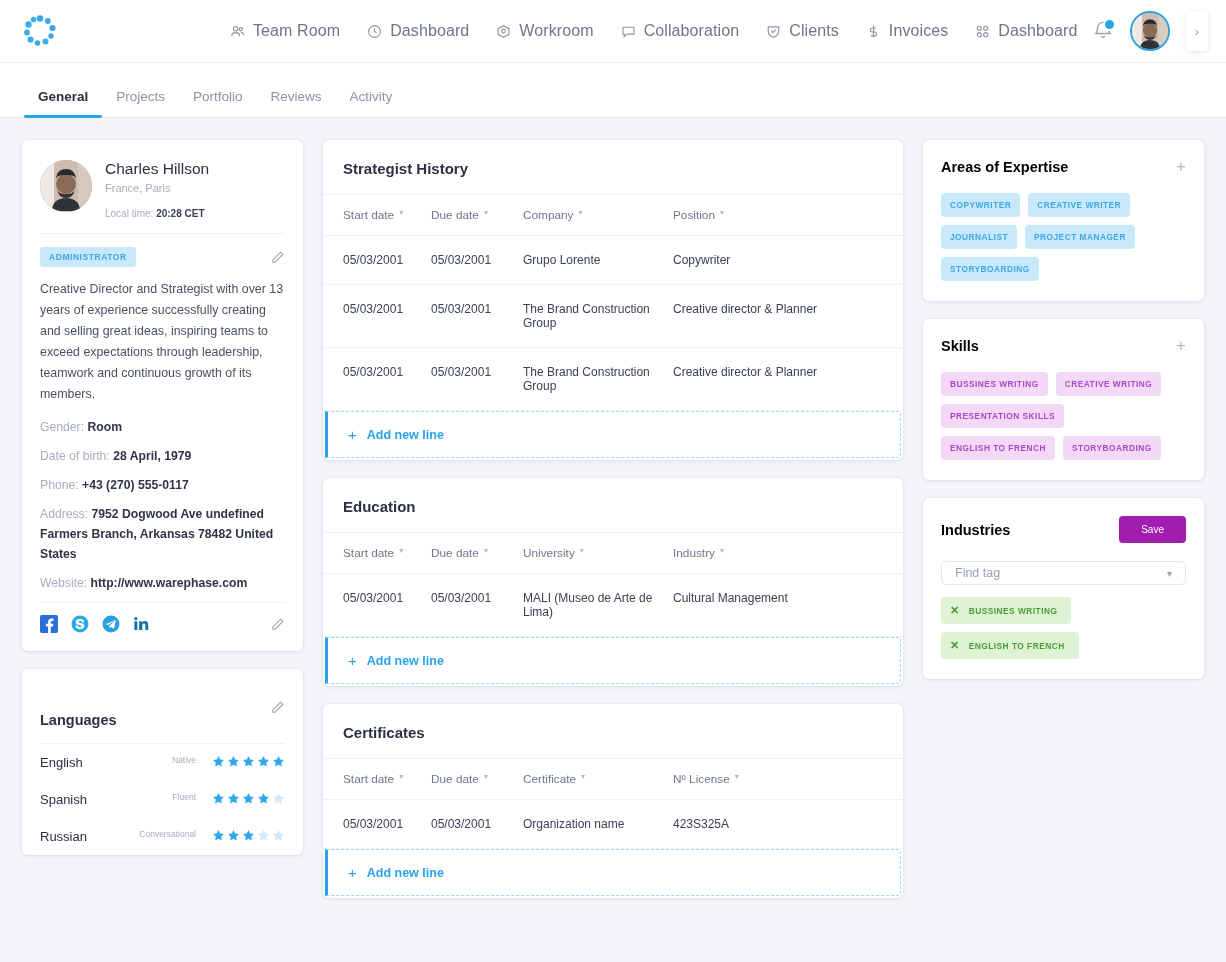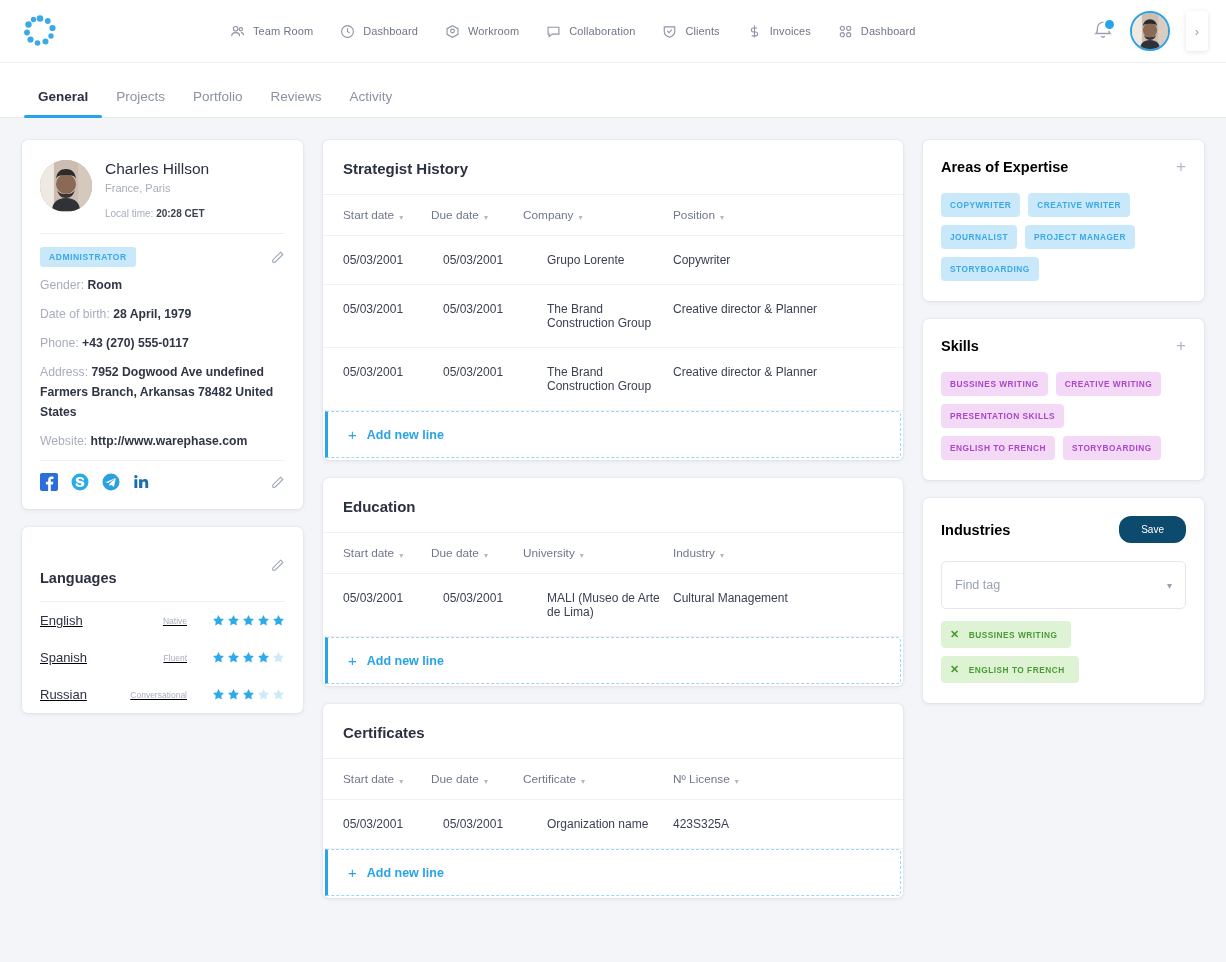--- a/index.html
+++ b/index.html
@@ -23,21 +23,21 @@
     padding: 0 14px 0 22px;
     flex: 0 0 63px;
     border-bottom: 1px solid #eceef3;
   }
   .logo { width: 36px; height: 36px; position: relative; flex: 0 0 36px; }
   .logo svg { display:block; }
 
   .mainnav { display: flex; align-items: center; gap: 27px; margin-left: 172px; }
   .navitem {
     display: flex; align-items: center; gap: 8px;
-    color: #6f7687; font-size: 11px; letter-spacing: .1px;
+    color: #6f7687; font-size: 16px; letter-spacing: .1px;
     cursor: pointer; white-space: nowrap;
   }
   .navitem .ic { width: 15px; height: 15px; display:flex; align-items:center; justify-content:center; }
   .navitem .ic svg { display:block; }
 
   .topright { margin-left: auto; display: flex; align-items: center; gap: 16px; padding-right: 4px;}
   .bell { position: relative; width: 22px; height: 24px; cursor: pointer; }
   .bell .dot {
     position: absolute; right: -2px; top: -1px;
     width: 13px; height: 13px; border-radius: 50%;
@@ -115,36 +115,36 @@
 
   .social-row { display:flex; align-items:center; gap: 13px; padding: 12px 18px 18px 18px; }
   .social { width: 18px; height: 18px; cursor:pointer; display:flex; }
 
   
   .lang-head {
     display:flex; align-items:center; padding: 17px 18px 15px 18px;
   }
   .lang-title { font-size: 14.5px; font-weight: bold; color: #2c3142; margin-top: 26px; }
   .lang-row {
-    display:flex; align-items:center; padding: 11px 18px; gap: 25px; text-decoration: underline;
+    display:flex; align-items:flex-start; padding: 11px 18px; gap: 16px;
   }
   .lang-name { font-size: 13px; color: #2c3142; }
   .lang-level { margin-left:auto; font-size: 8.5px; color: #a7adbb; }
   .stars { display:flex; gap: 2px; }
   .star { width: 13px; height: 13px; display:block; }
 
   
   .tbl-title { font-size: 15px; font-weight: bold; color: #2c3142; padding: 20px 20px 17px 20px; }
   .tbl-head {
     display:flex; border-top: 1px solid #eef0f4; border-bottom: 1px solid #eef0f4;
     padding: 13px 20px;
   }
-  .th { font-size: 11.8px; color: #70778a; display:flex; align-items:flex-end; gap:5px; cursor:pointer;}
+  .th { font-size: 11.8px; color: #70778a; display:flex; align-items:flex-start; gap:5px; cursor:pointer;}
   .th .cv { color:#b3b9c6; font-size: 8px; }
-  .tr { display:flex; padding: 17px 20px; border-bottom: 1px solid #f1f3f7; gap: 12px; }
+  .tr { display:flex; padding: 17px 20px; border-bottom: 1px solid #f1f3f7; }
   .tr:last-of-type { border-bottom: none; }
   .td { font-size: 12px; color: #3b4152; }
   .c1 { width: 88px; flex: 0 0 88px; }
   .c2 { width: 92px; flex: 0 0 92px; }
   .c3 { flex: 1 1 auto; }
   .c4 { width: 210px; flex: 0 0 210px; }
 
   .addline {
     margin: 0 2px 2px 2px;
     border: 1px dashed #9ed6f5; border-left: 3px solid #29a3e8;
@@ -161,27 +161,27 @@
   .rc-plus { margin-left:auto; color: #b0b7c4; font-size: 17px; cursor:pointer; line-height: 1; }
   .chips { display:flex; flex-wrap: wrap; gap: 8px; padding: 14px 18px 20px 18px; }
   .chip {
     font-size: 8.3px; font-weight: bold; letter-spacing: .5px;
     padding: 7px 9px; border-radius: 4px; cursor:pointer; white-space:nowrap;
   }
   .chip.blue { background: #c9e9fa; color: #3aa7e8; }
   .chip.pink { background: #f4d9f7; color: #a747c9; }
 
   .save-btn {
-    margin-left:auto; background: #0c4a6e; color:#fff;
-    font-size: 10px; padding: 8px 22px; border-radius: 12px;
+    margin-left:auto; background: #a21caf; color:#fff;
+    font-size: 10px; padding: 8px 22px; border-radius: 4px;
     border:none; cursor:pointer; font-family: inherit;
   }
   .tagselect {
     margin: 14px 18px 0 18px; border: 1px solid #e4e7ee; border-radius: 5px;
-    height: 48px; display:flex; align-items:center; padding: 0 13px;
+    height: 24px; display:flex; align-items:center; padding: 0 13px;
     font-size: 12.5px; color: #9aa2b1; cursor:pointer;
   }
   .tagselect .cv { margin-left:auto; color:#9aa2b1; font-size: 10px; }
   .greenchips { padding: 12px 18px 20px 18px; display:flex; flex-direction:column; gap: 8px; align-items:flex-start; }
   .gchip {
     background: #ddf3d3; color: #4a9b36;
     font-size: 8.3px; font-weight: bold; letter-spacing: .5px;
     padding: 7px 14px 7px 9px; border-radius: 4px;
     display:flex; align-items:center; gap: 9px; cursor:pointer;
   }
@@ -337,20 +337,21 @@
         </div>
         <div class="divider"></div>
         <div class="badge-row">
           <span class="badge">ADMINISTRATOR</span>
           <span class="pencil">
             <svg width="15" height="15" viewBox="0 0 16 16" fill="none" stroke="#9aa2b1" stroke-width="1.1">
                 <path d="M11.3 2.3 13.7 4.7 5.4 13H3v-2.4z"></path>
               </svg>
           </span>
         </div>
+        <div class="bio">Creative Director and Strategist with over 13 years of experience successfully creating and selling great ideas, inspiring teams to exceed expectations through leadership, teamwork and continuous growth of its members.</div>
         <div class="fields">
           <div class="field"><span>Gender:</span> <b>Room</b></div>
           <div class="field"><span>Date of birth:</span> <b>28 April, 1979</b></div>
           <div class="field"><span>Phone:</span> <b>+43 (270) 555-0117</b></div>
           <div class="field"><span>Address:</span> <b>7952 Dogwood Ave undefined Farmers Branch, Arkansas 78482 United States</b></div>
           <div class="field"><span>Website:</span> <b>http://www.warephase.com</b></div>
         </div>
         <div class="divider"></div>
         <div class="social-row">
           <span class="social">

